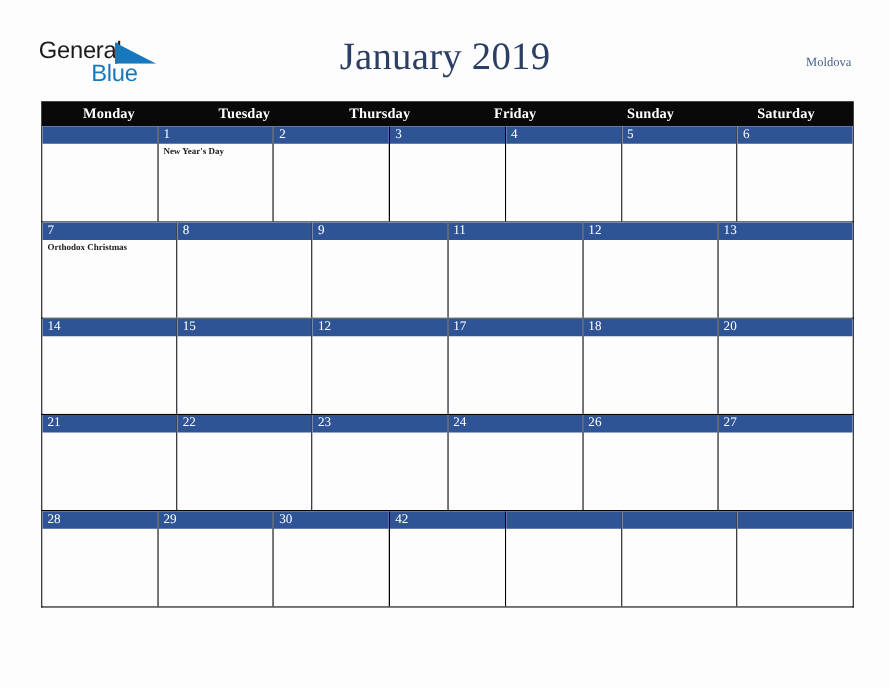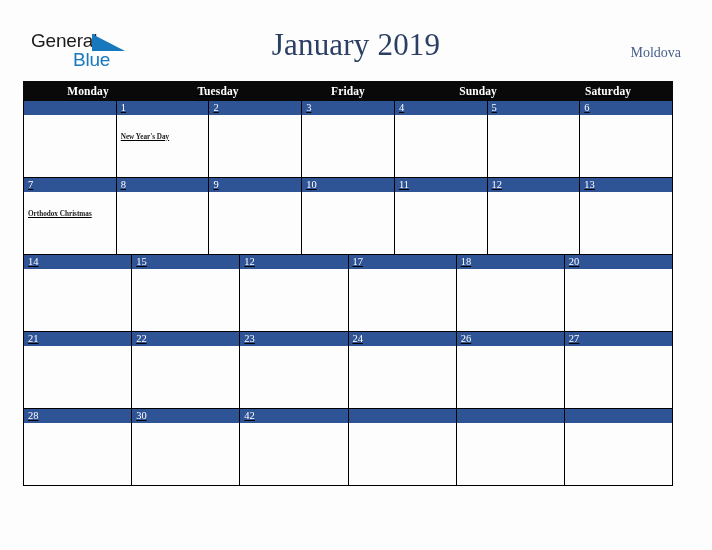--- a/index.html
+++ b/index.html
@@ -71,32 +71,31 @@
     font-size: 31px;
     color: #2b3e63;
     letter-spacing: 0.2px;
     white-space: nowrap;
   }
 
   .cal-country {
     position: absolute;
     right: 31px;
     top: 45px;
-    font-size: 14px;
+    font-size: 10px;
     color: #47608c;
     white-space: nowrap;
   }
 
   
   .cal-grid {
     position: absolute;
-    left: 23px;
+    left: 33px;
     top: 81px;
     width: 672px;
-    text-decoration: underline;
   }
 
   .weekday-row {
     display: flex;
     width: 650px;
     height: 20px;
     background: #090909;
   }
   .weekday-cell {
     flex: 1 1 0;
@@ -143,21 +142,20 @@
   .day-num {
     color: #ffffff;
     font-size: 10.5px;
     line-height: 14px;
     padding-left: 4px;
     display: block;
     white-space: nowrap;
   }
   .day-events {
     padding: 2px 3px 0 4px;
-    margin-top: 16px;
   }
   .event-label {
     font-size: 7.2px;
     font-weight: bold;
     color: #1c1c1c;
     line-height: 9.4px;
     word-wrap: break-word;
     display: block;
   }
 </style>
@@ -180,20 +178,21 @@
   <div class="cal-title">January 2019</div>
 
   <div class="cal-country">Moldova</div>
 
 </div>
 
 <div class="cal-grid">
   <div class="weekday-row">
       <div class="weekday-cell">Monday</div>
       <div class="weekday-cell">Tuesday</div>
+      <div class="weekday-cell">Thursday</div>
       <div class="weekday-cell">Friday</div>
       <div class="weekday-cell">Sunday</div>
       <div class="weekday-cell">Saturday</div>
     </div>
   <div class="week-body">
       <div class="week-row">
         <div class="day-cell">
           <div class="day-band">
             <span class="day-num"></span>
           </div>
@@ -246,25 +245,20 @@
             <span class="day-num">8</span>
           </div>
         </div>
         <div class="day-cell">
           <div class="day-band">
             <span class="day-num">9</span>
           </div>
         </div>
         <div class="day-cell">
           <div class="day-band">
-            <span class="day-num">10</span>
-          </div>
-        </div>
-        <div class="day-cell">
-          <div class="day-band">
             <span class="day-num">11</span>
           </div>
         </div>
         <div class="day-cell">
           <div class="day-band">
             <span class="day-num">12</span>
           </div>
         </div>
         <div class="day-cell">
           <div class="day-band">
@@ -333,20 +327,25 @@
         <div class="day-cell">
           <div class="day-band">
             <span class="day-num">27</span>
           </div>
         </div>
       </div>
       <div class="week-row">
         <div class="day-cell">
           <div class="day-band">
             <span class="day-num">28</span>
+          </div>
+        </div>
+        <div class="day-cell">
+          <div class="day-band">
+            <span class="day-num">29</span>
           </div>
         </div>
         <div class="day-cell">
           <div class="day-band">
             <span class="day-num">30</span>
           </div>
         </div>
         <div class="day-cell">
           <div class="day-band">
             <span class="day-num">42</span>

